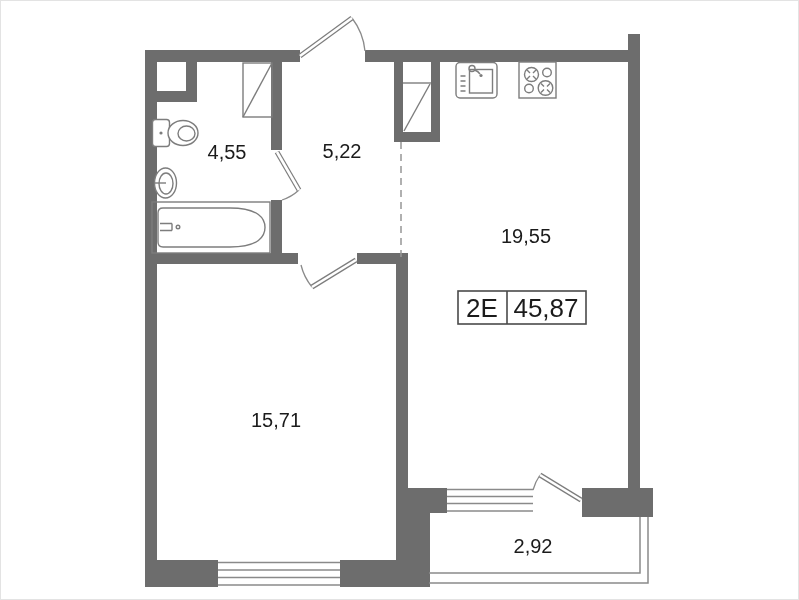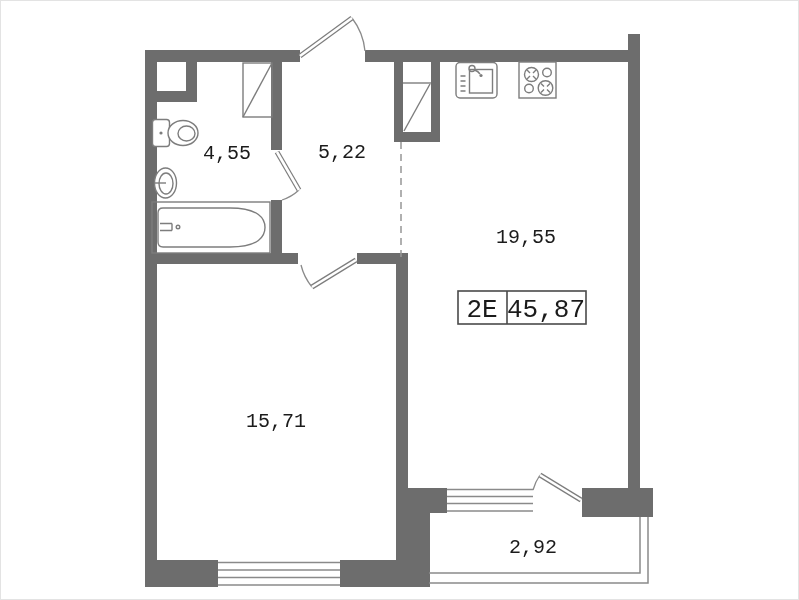--- a/index.html
+++ b/index.html
@@ -1,19 +1,19 @@
 <!DOCTYPE html>
 <html><head>
 <meta charset="utf-8">
 <style>
   html,body{margin:0;padding:0;background:#ffffff;}
   .canvas{
     position:relative;width:799px;height:600px;background:#ffffff;
     box-shadow:inset 0 0 0 1px #e3e3e3;overflow:hidden;
-    font-family:Liberation Mono, monospace;
+    font-family:Liberation Sans, sans-serif;
   }
   svg{position:absolute;left:0;top:0;}
   .wall{fill:#6d6d6d;stroke:none;}
   .thin{stroke:#7d7d7d;stroke-width:1.4;fill:none;}
   .thinfill{stroke:#7d7d7d;stroke-width:1.4;fill:#ffffff;}
   .winline{stroke:#8a8a8a;stroke-width:1.5;fill:none;}
   .leaf-outer{stroke:#7d7d7d;stroke-width:5;fill:none;stroke-linecap:butt;}
   .leaf-inner{stroke:#ffffff;stroke-width:2.6;fill:none;stroke-linecap:butt;}
   .arc{stroke:#8a8a8a;stroke-width:1.3;fill:none;}
   .dashed{stroke:#979797;stroke-width:1.5;stroke-dasharray:7 5;fill:none;}

